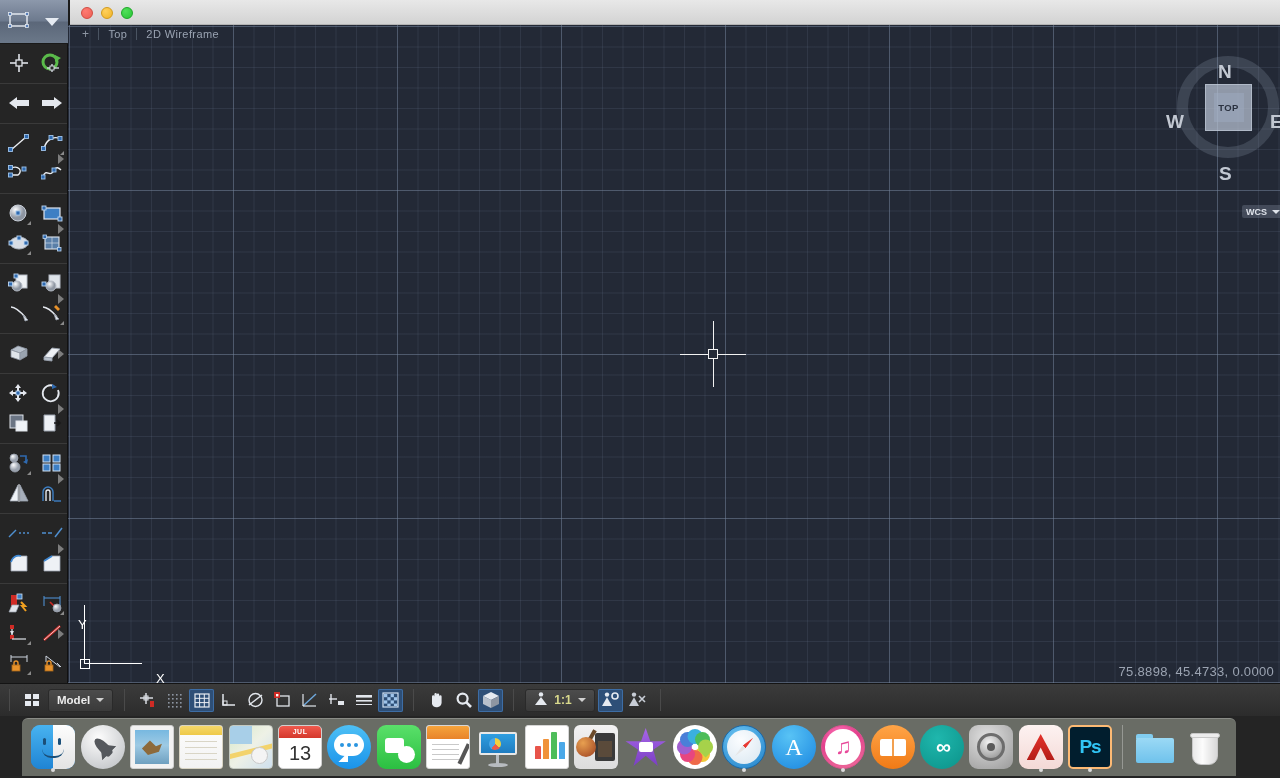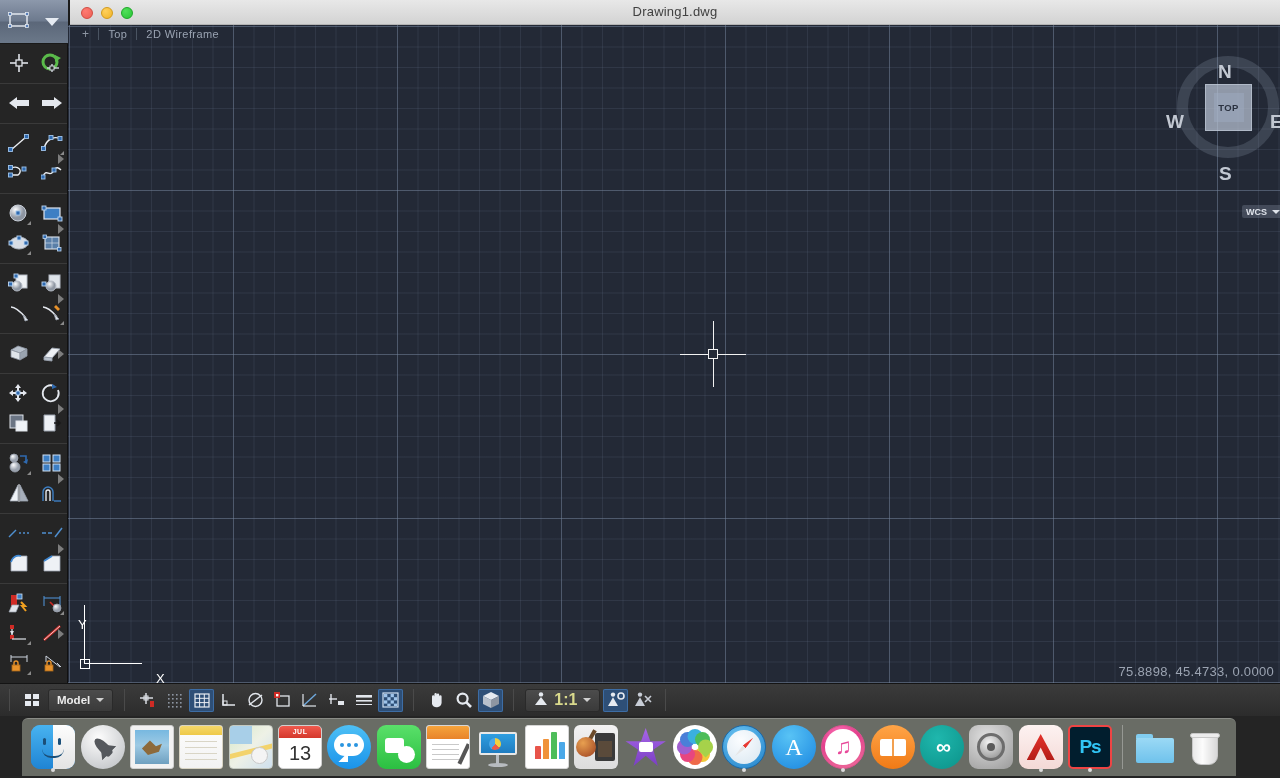--- a/index.html
+++ b/index.html
@@ -191,21 +191,21 @@
   }
   .sb-btn.on { background: #2e4f77; box-shadow: inset 0 0 0 1px #3d6da5; }
   .sb-pill {
     height: 23px; padding: 0 8px; margin: 0 2px;
     background: linear-gradient(to bottom, #4c4c4c, #3a3a3a);
     border: 1px solid #2a2a2a; border-radius: 3px;
     display: flex; align-items: center; gap: 6px;
     color: #ececec; font-size: 11.5px; font-weight: bold;
   }
   .sb-pill .caret { width: 0; height: 0; border-left: 4px solid transparent; border-right: 4px solid transparent; border-top: 4px solid #d0d0d0; }
-  .sb-text { color: #d9d98c; font-size: 16px; font-weight: bold; }
+  .sb-text { color: #d9d98c; font-size: 12px; font-weight: bold; }
 
   
   #dock-bg {
     position: absolute; left: 0; top: 716px;
     width: 1280px; height: 62px;
     background: #242424;
   }
   #dock {
     position: absolute; left: 22px; top: 718px;
     width: 1214px; height: 58px;
@@ -316,42 +316,41 @@
 
   .ic-syspref { background: radial-gradient(circle at 40% 30%, #e2e2e2, #9a9a9a); border-radius: 9px; }
   .ic-syspref .gear { position:absolute; left:8px; top:8px; width:28px; height:28px; border-radius:50%;
     background: radial-gradient(circle at 40% 30%, #f2f2f2, #8a8a8a); border:3px solid #6d6d6d; }
   .ic-syspref .hub { position:absolute; left:18px; top:18px; width:8px; height:8px; border-radius:50%; background:#5a5a5a; }
 
   .ic-acad { background: linear-gradient(to bottom,#fdf2f1,#f3d9d6); border-radius: 9px; }
   .ic-acad .tri { position:absolute; left:8px; top:9px; width:28px; height:26px;
     background: linear-gradient(to bottom,#e4322b,#b41d18); clip-path: polygon(50% 0%, 100% 100%, 72% 100%, 50% 52%, 28% 100%, 0 100%); }
 
-  .ic-ps { background: #011e2e; border: 2px solid #ef4444; border-radius: 5px; }
+  .ic-ps { background: #011e2e; border: 2px solid #fdba74; border-radius: 5px; }
   .ic-ps .txt { position:absolute; left:50%; top:50%; transform:translate(-50%,-50%); color:#31c5f5; font-size:19px; font-weight:bold; letter-spacing:-1px; }
 
   .ic-folder { background: transparent; }
   .ic-folder .tab { position:absolute; left:3px; top:9px; width:17px; height:5px; background:#82cdf0; border-radius:2px 2px 0 0; }
   .ic-folder .body { position:absolute; left:3px; top:13px; width:38px; height:25px; background: linear-gradient(to bottom,#9bd9f5,#6fc2ec); border-radius:2px; }
 
   .ic-trash { background: transparent; }
   .ic-trash .can { position:absolute; left:9px; top:10px; width:26px; height:30px;
     background: linear-gradient(to right, #e9e9e9, #fcfcfc 40%, #d8d8d8); border-radius: 3px 3px 9px 9px; border:1px solid #c8c8c8; }
   .ic-trash .lid { position:absolute; left:7px; top:8px; width:30px; height:5px; border-radius:3px; background:#ececec; border:1px solid #c8c8c8; }
 </style>
 </head>
 <body>
 
 <div id="app">
 
   <div id="titlebar">
     <div class="traffic close"></div>
     <div class="traffic min"></div>
     <div class="traffic max"></div>
-    <div class="title">Drawing1.dwg</div>
   </div>
 
   <div id="toolbar">
     <div id="toolbar-head">
       <span>
         <svg width="22" height="18" viewBox="0 0 22 18">
           <rect x="2" y="3" width="17" height="12" fill="none" stroke="#eaeef4" stroke-width="1.4"></rect>
           <rect x="0.5" y="1.5" width="3" height="3" fill="#5a7fb8" stroke="#dfe6ef" stroke-width=".8"></rect>
           <rect x="17.5" y="1.5" width="3" height="3" fill="#5a7fb8" stroke="#dfe6ef" stroke-width=".8"></rect>
           <rect x="0.5" y="13.5" width="3" height="3" fill="#5a7fb8" stroke="#dfe6ef" stroke-width=".8"></rect>

